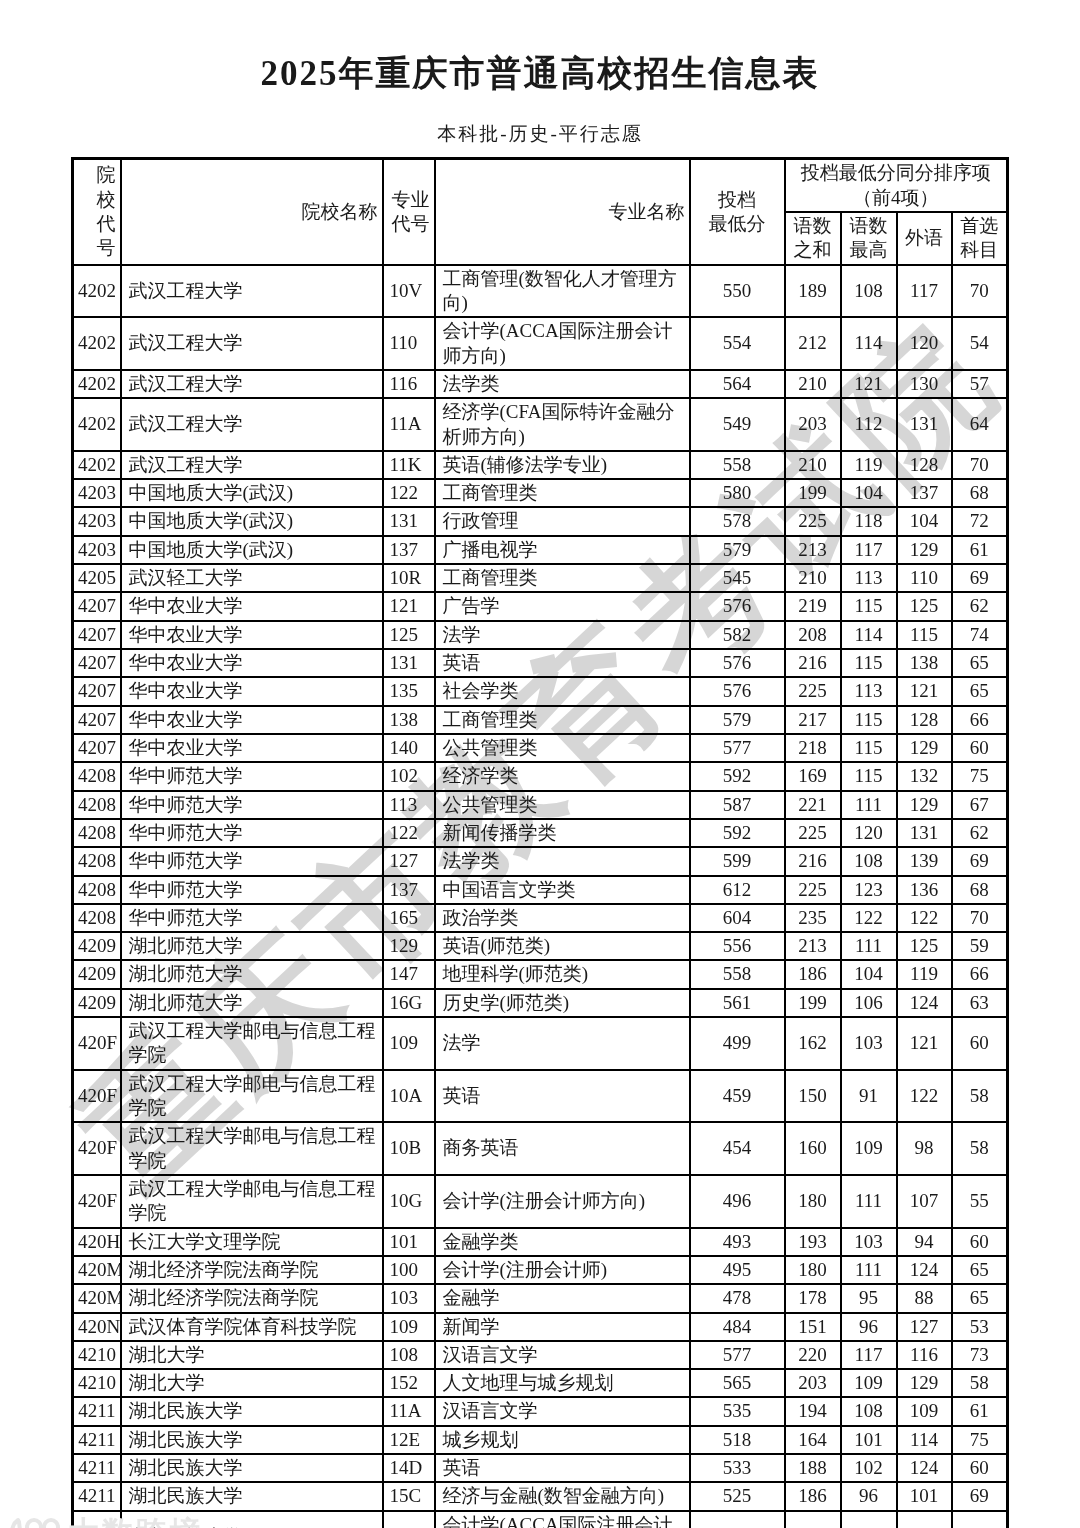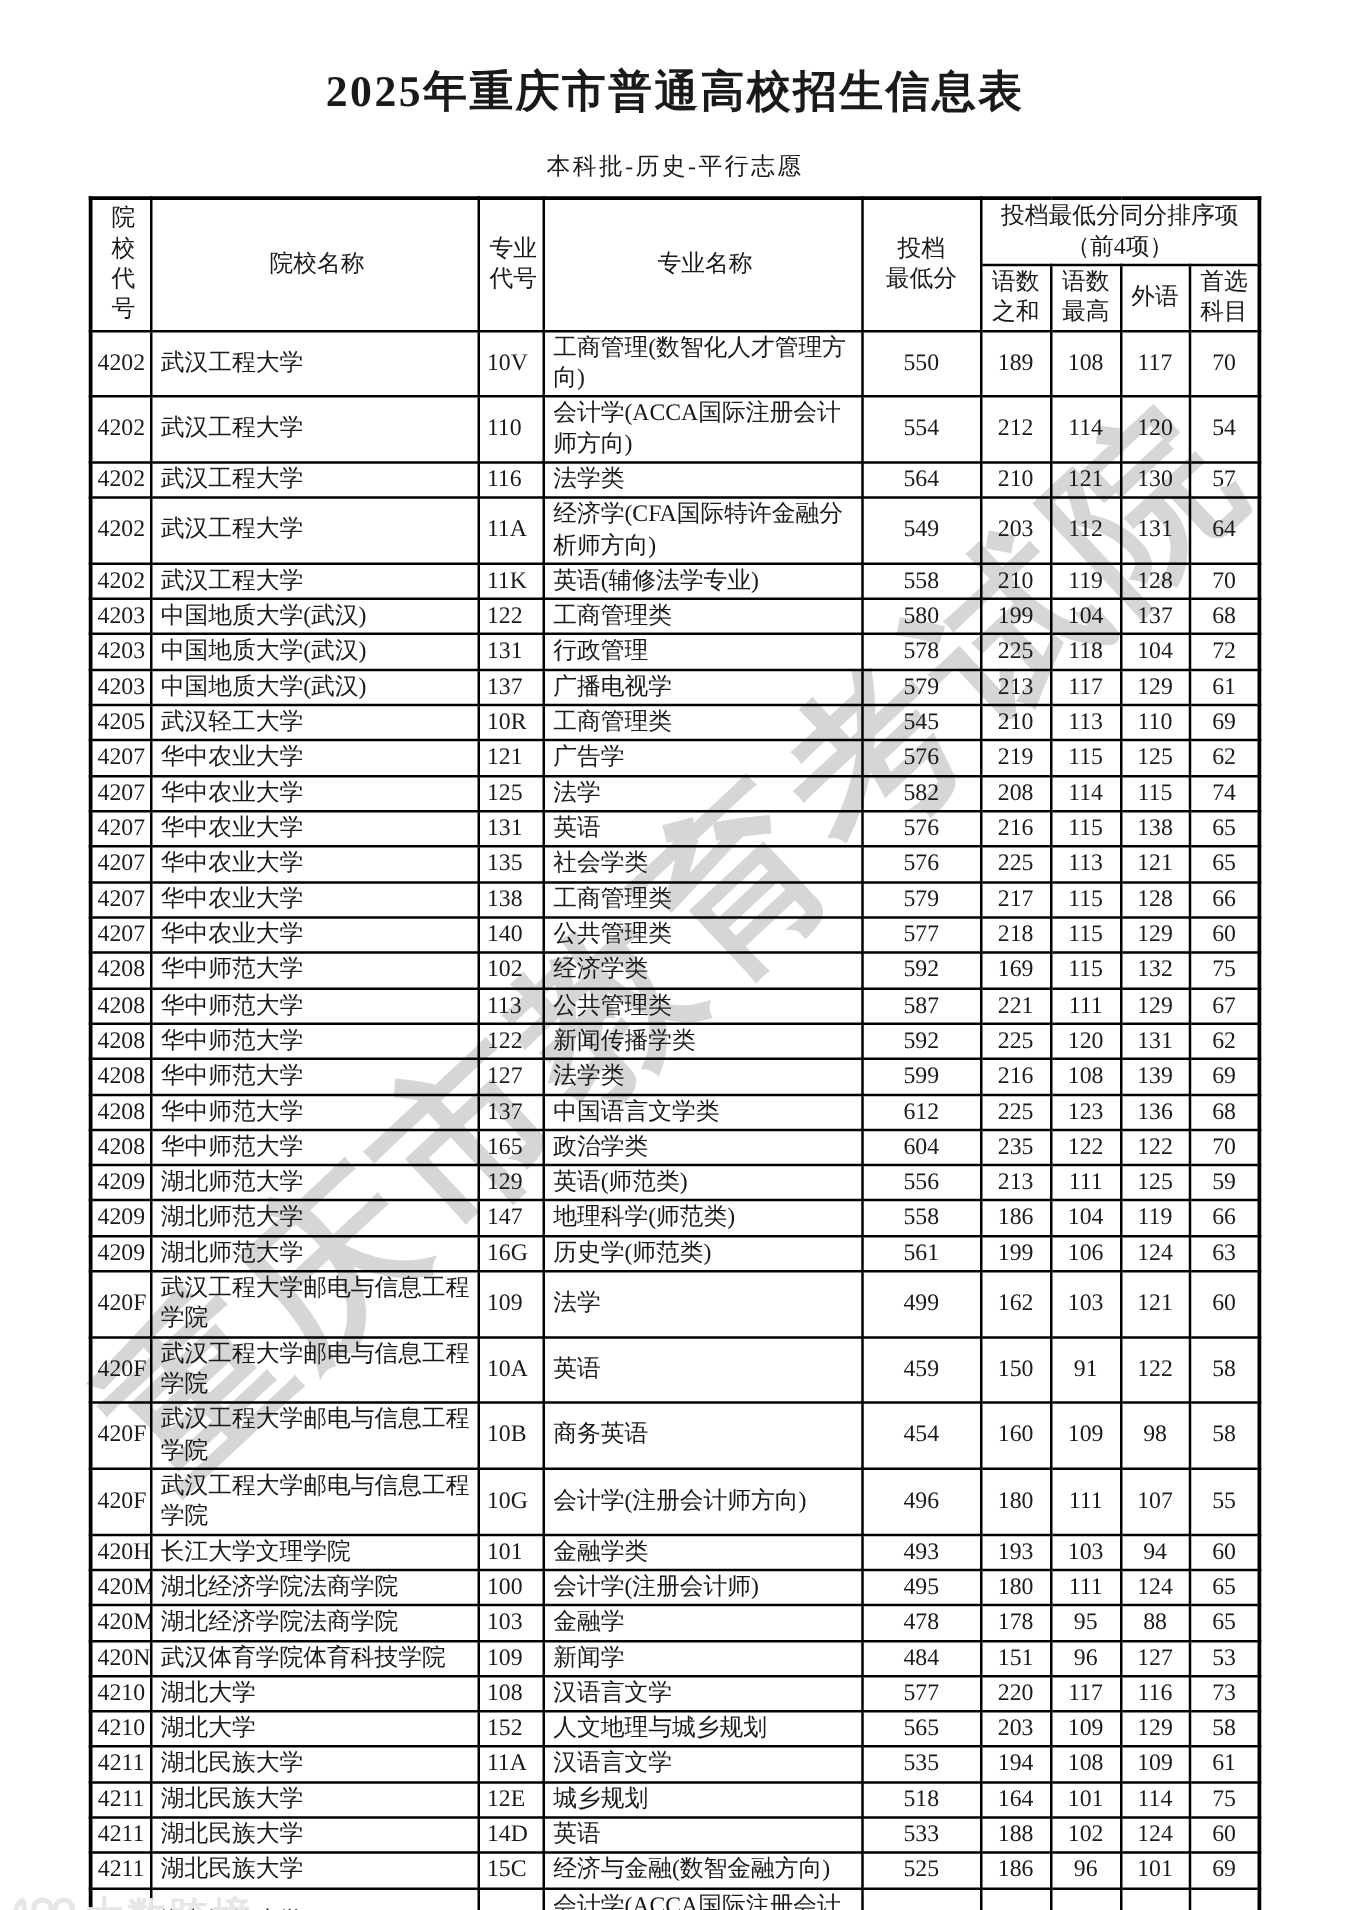--- a/index.html
+++ b/index.html
@@ -61,21 +61,21 @@
     font-size: 19px;
     font-weight: normal;
     line-height: 1.28;
     padding: 1px 4px;
     vertical-align: middle;
     overflow: hidden;
   }
   .score-table thead th { white-space: pre-line; text-align: center; }
   .score-table thead tr.h1 { height: 52px; }
   .score-table thead tr.h2 { height: 42px; }
-  .score-table th.left { text-align: center; padding-left: 8px; }
+  .score-table th.left { text-align: right; padding-left: 8px; }
   .score-table tbody tr { height: 26px; }
   .score-table td:nth-child(1) { text-align: right; margin-left: 17px; }
   .score-table td:nth-child(2) { text-align: left; padding-left: 7px; border-radius: 10px; }
   .score-table td:nth-child(3) { text-align: left; padding-left: 6px; margin-top: 32px; }
   .score-table td:nth-child(4) { text-align: left; padding-left: 7px; }
   .score-table td:nth-child(n+5) { text-align: center; }
 
   .brand {
     position: absolute;
     left: 8px; top: 1512px;

